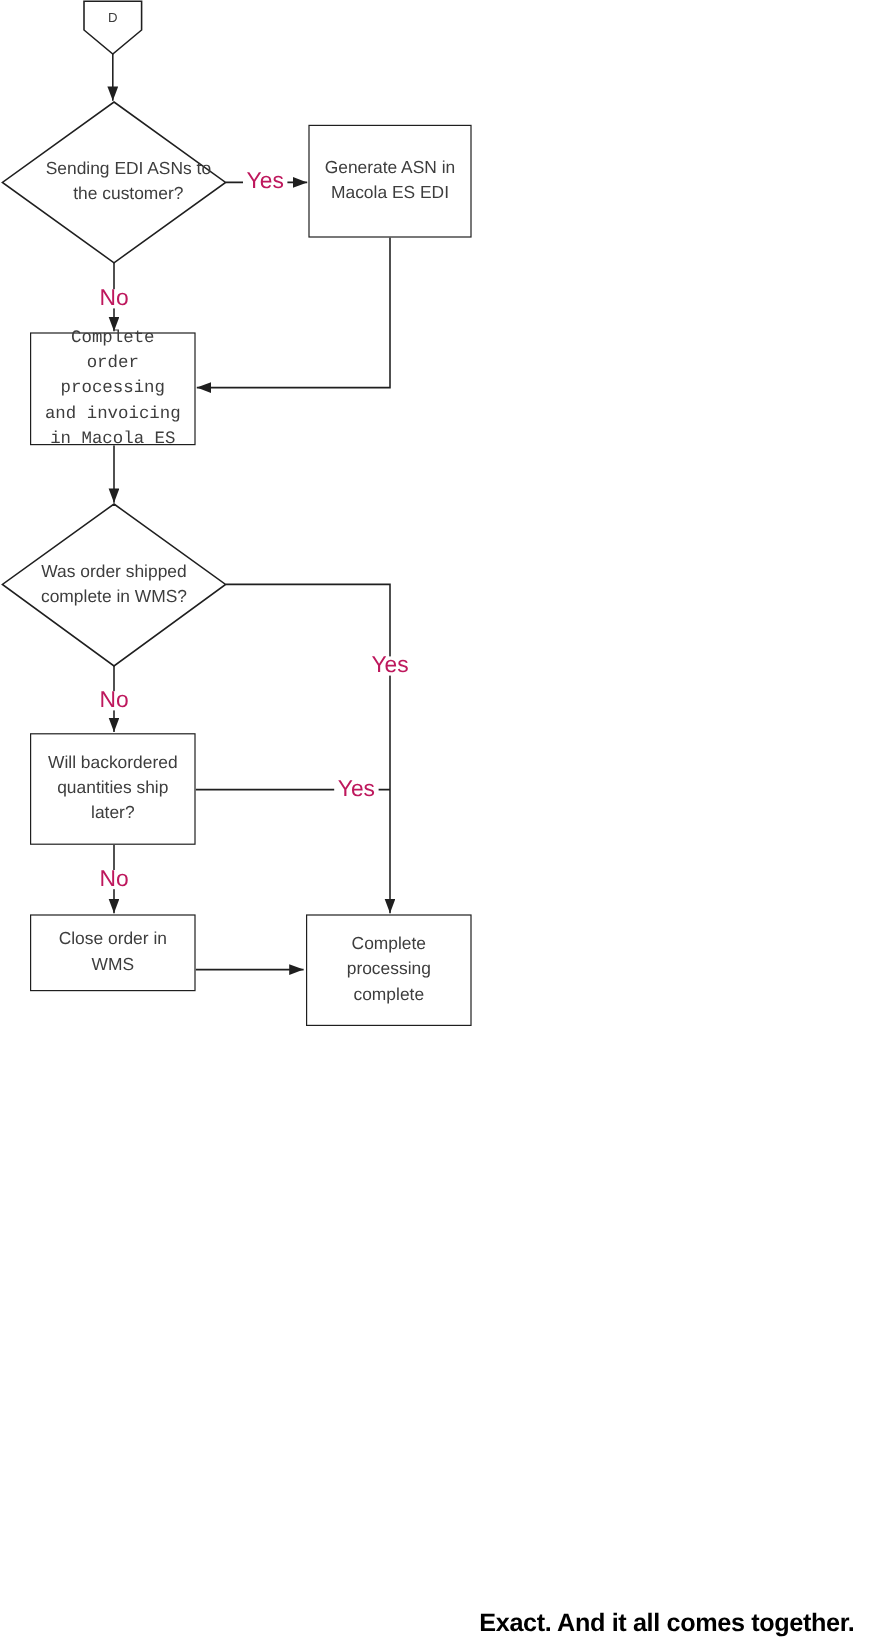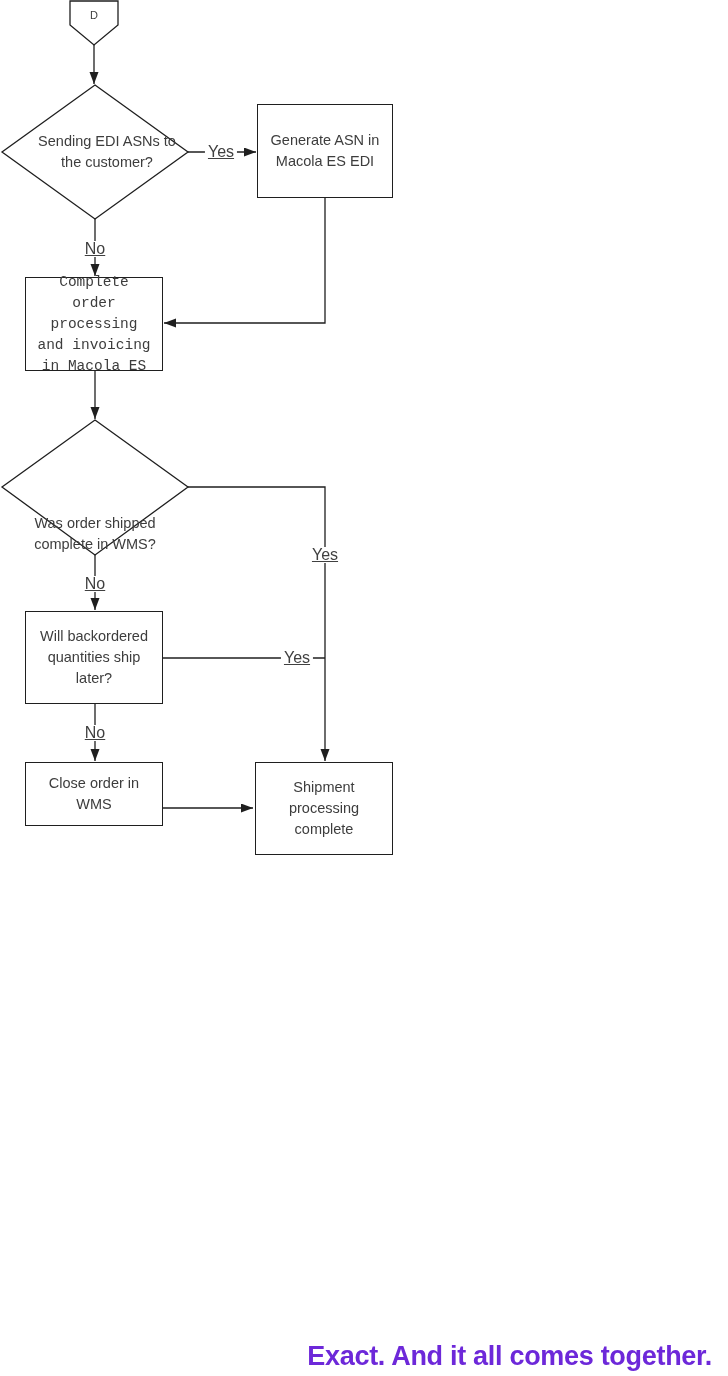--- a/index.html
+++ b/index.html
@@ -50,46 +50,45 @@
     display: flex;
     align-items: center;
     justify-content: center;
     pointer-events: none;
   }
   .edge-label {
     position: absolute;
     transform: translate(-50%, -50%);
     background: #ffffff;
     padding: 0 3px;
-    font-size: 16px;
+    font-size: 19px;
     line-height: 16px;
-    color: #404040;
+    color: #be185d;
     white-space: nowrap;
-    text-decoration: underline;
   }
   .connector-label {
     position: absolute;
     left: 70px;
     top: 1px;
     width: 48px;
     height: 28px;
     display: flex;
     align-items: center;
     justify-content: center;
     font-size: 11px;
     color: #3d3d3d;
   }
   #footer-tagline {
     position: absolute;
     right: 16px;
     top: 1341px;
-    font-size: 27px;
+    font-size: 21px;
     font-weight: bold;
     letter-spacing: -0.3px;
-    color: #6d28d9;
+    color: #000000;
     white-space: nowrap;
   }
 </style>
 </head>
 <body>
 
 <div id="canvas">
 
   <svg id="edges-svg" viewBox="0 0 728 1376" xmlns="http://www.w3.org/2000/svg">
     <defs>
@@ -112,42 +111,42 @@
     <path d="M163,658 L325,658"></path>
     <path d="M95,704 L95,761" marker-end="url(#arw)"></path>
     <path d="M163,808 L253,808" marker-end="url(#arw)"></path>
   </svg>
 
   <div class="connector-label">D</div>
 
   <div class="diamond-label-wrap" style="left:14px; top:85px; width:186px; height:134px;">
     <div class="node-label" style="width:152px;">Sending EDI ASNs to the customer?</div>
   </div>
-  <div class="diamond-label-wrap" style="left:2px; top:420px; width:186px; height:135px;align-items:flex-end;">
+  <div class="diamond-label-wrap" style="left:2px; top:420px; width:186px; height:135px;">
     <div class="node-label" style="width:150px;">Was order shipped complete in WMS?</div>
   </div>
 
   <div class="process-box" style="left:257px; top:104px; width:136px; height:94px;">
     <div class="node-label" style="width:126px;">Generate ASN in Macola ES EDI</div>
   </div>
 
   <div class="process-box" style="left:25px; top:277px; width:138px; height:94px;font-family:Liberation Mono, monospace;">
     <div class="node-label" style="width:118px;">Complete order processing and invoicing in Macola ES</div>
   </div>
 
   <div class="process-box" style="left:25px; top:611px; width:138px; height:93px;">
     <div class="node-label" style="width:122px;">Will backordered quantities ship later?</div>
   </div>
 
   <div class="process-box" style="left:25px; top:762px; width:138px; height:64px;">
     <div class="node-label" style="width:108px;">Close order in WMS</div>
   </div>
 
   <div class="process-box" style="left:255px; top:762px; width:138px; height:93px;">
-    <div class="node-label" style="width:100px;">Shipment processing complete</div>
+    <div class="node-label" style="width:100px;">Complete processing complete</div>
   </div>
 
   <div class="edge-label" style="left:221px; top:152px;">Yes</div>
   <div class="edge-label" style="left:95px; top:249px;">No</div>
   <div class="edge-label" style="left:325px; top:555px;">Yes</div>
   <div class="edge-label" style="left:95px; top:584px;">No</div>
   <div class="edge-label" style="left:297px; top:658px;">Yes</div>
   <div class="edge-label" style="left:95px; top:733px;">No</div>
 
   <div id="footer-tagline">Exact. And it all comes together.</div>

